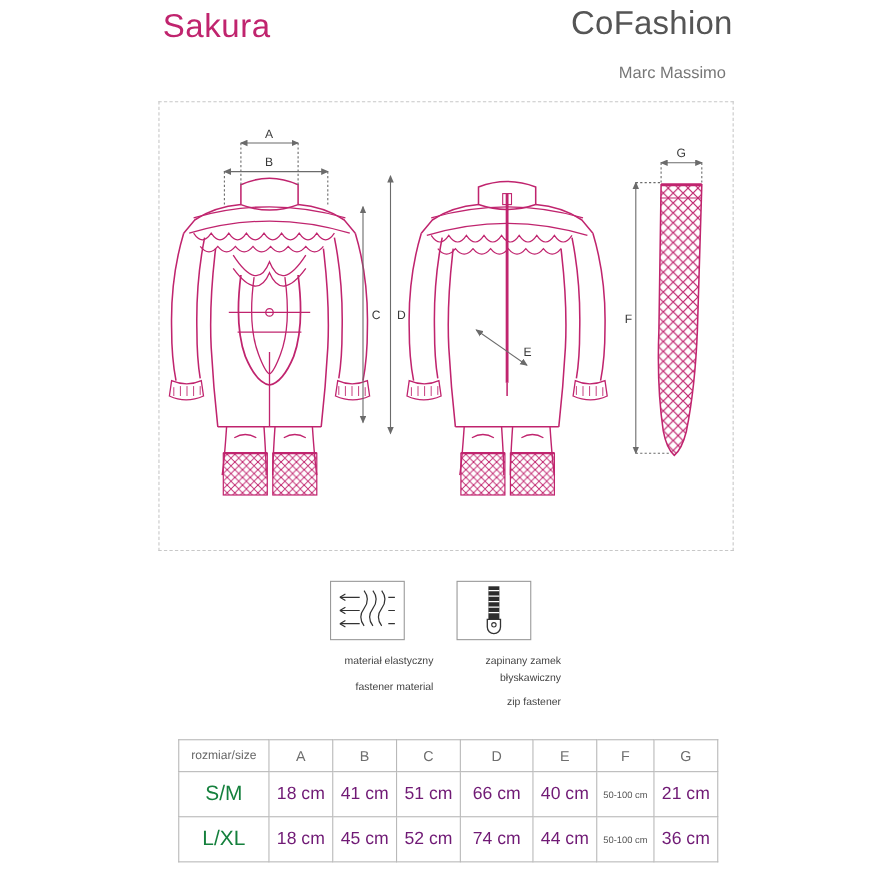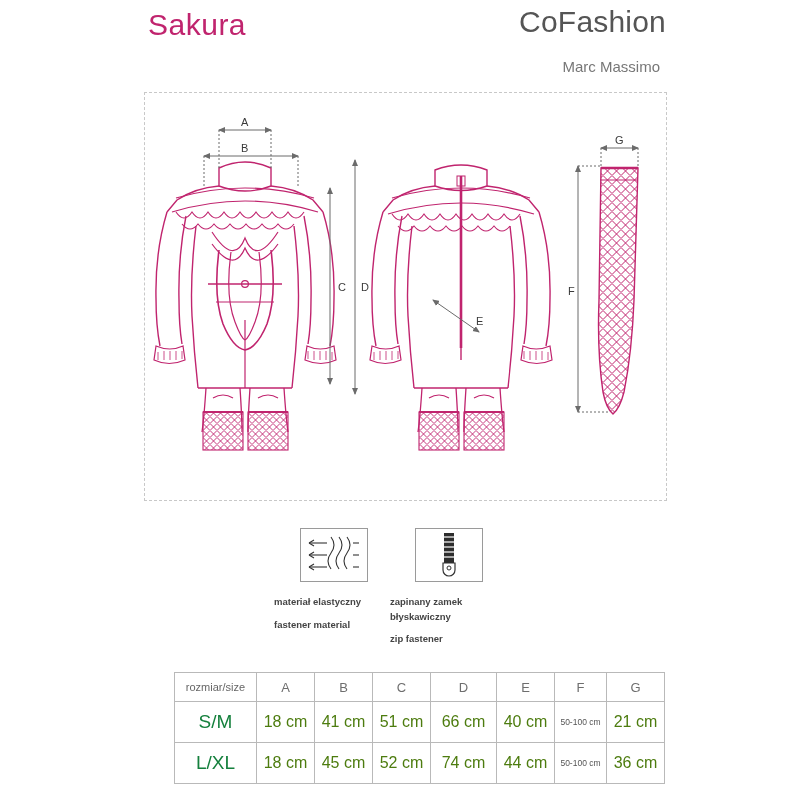--- a/index.html
+++ b/index.html
@@ -91,45 +91,43 @@
     border: 1px solid #9a9a9a;
     box-sizing: border-box;
     background: #fff;
   }
   .icon-box.elastic { left: 10px; top: 0; }
   .icon-box.zip { left: 125px; top: 0; }
   .legend-cap {
     position: absolute;
     font-size: 9.5px;
     color: #444;
-    text-align: left;
+    text-align: right;
     width: 120px;
     line-height: 15px;
-    font-weight: bold;
   }
   .cap-elastic-pl { left: -16px; top: 66px; }
   .cap-elastic-en { left: -16px; top: 89px; }
   .cap-zip-pl { left: 100px; top: 66px; }
   .cap-zip-en { left: 100px; top: 103px; }
 
   
   .size-table {
     position: absolute;
     left: 162px;
     top: 672px;
     width: 478px;
     border-collapse: collapse;
     table-layout: fixed;
-    margin-left: 12px;
   }
   .size-table td, .size-table th {
     border: 1px solid #b9b9b9;
     text-align: center;
     font-weight: normal;
-    color: #4d7c0f;
+    color: #701a75;
     font-family: "Liberation Sans", sans-serif;
   }
   .size-table thead th {
     height: 26px;
     font-size: 13px;
     color: #6e6e6e;
   }
   .size-table thead th.lbl {
     font-size: 11px;
     color: #666;

